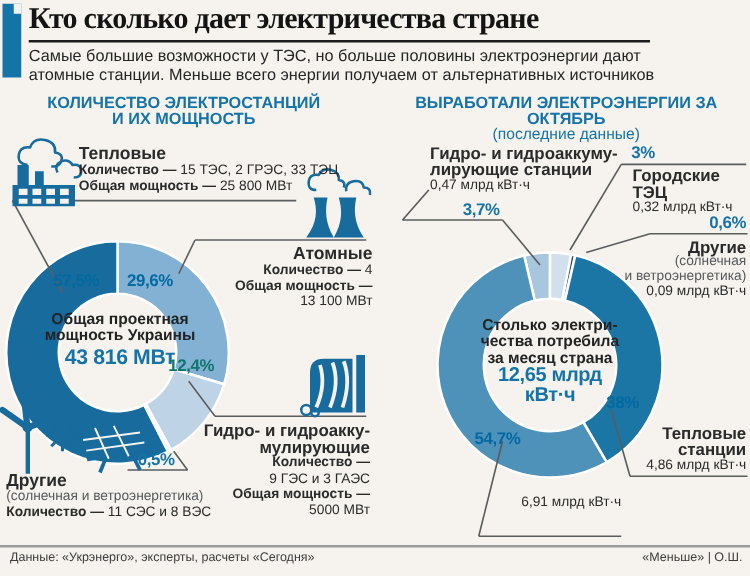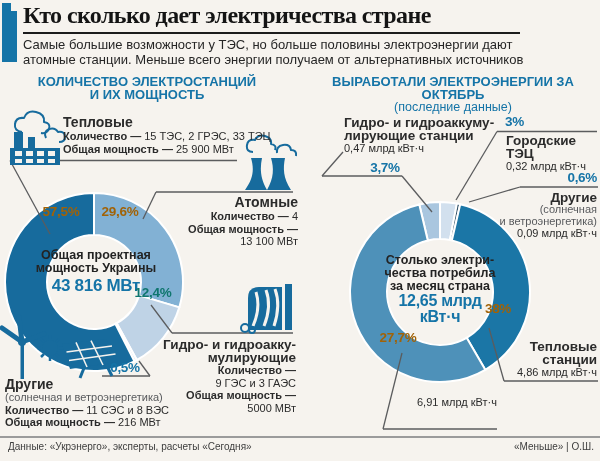--- a/index.html
+++ b/index.html
@@ -20,21 +20,21 @@
   .title-rule{left:23px;top:32px;width:497px;height:2px;background:#1c1c1c;}
   .subtitle{left:23px;top:37px;width:560px;font-size:13px;line-height:15px;color:#262626;}
   .sec-head{font-weight:bold;font-size:13px;line-height:12.5px;color:var(--accent);text-align:center;}
   .sec-head .sub{font-weight:normal;font-size:12.5px;}
   .block{font-size:11px;line-height:12.5px;color:#2b2b2b;}
   .block .t{font-size:14px;font-weight:bold;line-height:16px;color:#2b2b2b;}
   .block .t2{font-size:13.5px;font-weight:bold;line-height:13px;color:#2b2b2b;}
   .block .sub{color:#57595c;font-size:11px;line-height:11.5px;}
   .rt{text-align:right;}
   .pct{font-weight:bold;font-size:13.5px;letter-spacing:-0.3px;text-align:center;}
-  .pw{color:#a16207;}
+  .pw{color:#0369a1;margin-top:13px;}
   .pb{color:var(--accent);}
   .pd{color:#0f766e;}
   .ctr{text-align:center;font-weight:bold;color:#232323;font-size:12.5px;line-height:13px;}
   .ctr .val{font-size:17px;line-height:17px;color:var(--accent);margin-top:2px;letter-spacing:-0.3px;}
   .ctr .val2{font-size:16px;line-height:16px;color:var(--accent);letter-spacing:-0.3px;}
   .ctr .val2:first-of-type{margin-top:1px;}
   .foot{font-size:10px;color:#3d3d3d;text-align:right;}
 </style>
 </head>
 <body>
@@ -169,21 +169,21 @@
     <div>И ИХ МОЩНОСТЬ</div>
   </div>
   <div class="abs sec-head" style="left:306px;top:76px;width:294px;">
     <div>ВЫРАБОТАЛИ ЭЛЕКТРОЭНЕРГИИ ЗА ОКТЯБРЬ</div>
     <div class="sub">(последние данные)</div>
   </div>
 
   <div class="abs block" style="left:63px;top:114px;">
     <div class="t">Тепловые</div>
     <div><b>Количество —</b> <span>15 ТЭС, 2 ГРЭС, 33 ТЭЦ</span></div>
-    <div><b>Общая мощность —</b> <span>25 900 МВт</span></div>
+    <div><b>Общая мощность —</b> <span>25 800 МВт</span></div>
   </div>
 
   <div class="abs block rt" style="right:302px;top:194px;">
     <div class="t">Атомные</div>
     <div><b>Количество —</b> <span>4</span></div>
     <div><b>Общая мощность —</b></div>
     <div>13 100 МВт</div>
   </div>
 
   <div class="abs block rt" style="right:304px;top:338px;">
@@ -192,21 +192,20 @@
     <div><b>Количество —</b></div>
     <div>9 ГЭС и 3 ГАЭС</div>
     <div><b>Общая мощность —</b></div>
     <div>5000 МВт</div>
   </div>
 
   <div class="abs block" style="left:5px;top:376px;">
     <div class="t">Другие</div>
     <div class="sub">(солнечная и ветроэнергетика)</div>
     <div><b>Количество —</b> <span>11 СЭС и 8 ВЭС</span></div>
-    <div><b>Общая мощность —</b> <span>216 МВт</span></div>
   </div>
 
   <div class="abs ctr" style="left:34px;top:249px;width:124px;">
     <div>Общая проектная</div>
     <div>мощность Украины</div>
     <div class="val">43 816 МВт</div>
   </div>
   <div class="abs pct pw" style="left:37px;top:204px;width:48px;">57,5%</div>
   <div class="abs pct pw" style="left:96px;top:204px;width:48px;">29,6%</div>
   <div class="abs pct pd" style="left:129px;top:285px;width:48px;">12,4%</div>
@@ -243,19 +242,19 @@
     <div>6,91 млрд кВт·ч</div>
   </div>
 
   <div class="abs ctr" style="left:377px;top:254px;width:126px;">
     <div>Столько электри-</div>
     <div>чества потребила</div>
     <div>за месяц страна</div>
     <div class="val2">12,65 млрд</div>
     <div class="val2">кВт·ч</div>
   </div>
-  <div class="abs pct pw" style="left:372px;top:330px;width:52px;">27,7%</div>
+  <div class="abs pct pw" style="left:372px;top:330px;width:52px;">54,7%</div>
   <div class="abs pct pw" style="left:476px;top:301px;width:44px;">38%</div>
 
   <div class="abs foot" style="left:8px;top:441px;">Данные: «Укрэнерго», эксперты, расчеты «Сегодня»</div>
   <div class="abs foot" style="right:6px;top:441px;">«Меньше» | О.Ш.</div>
 
 </div>
 
 </body></html>

